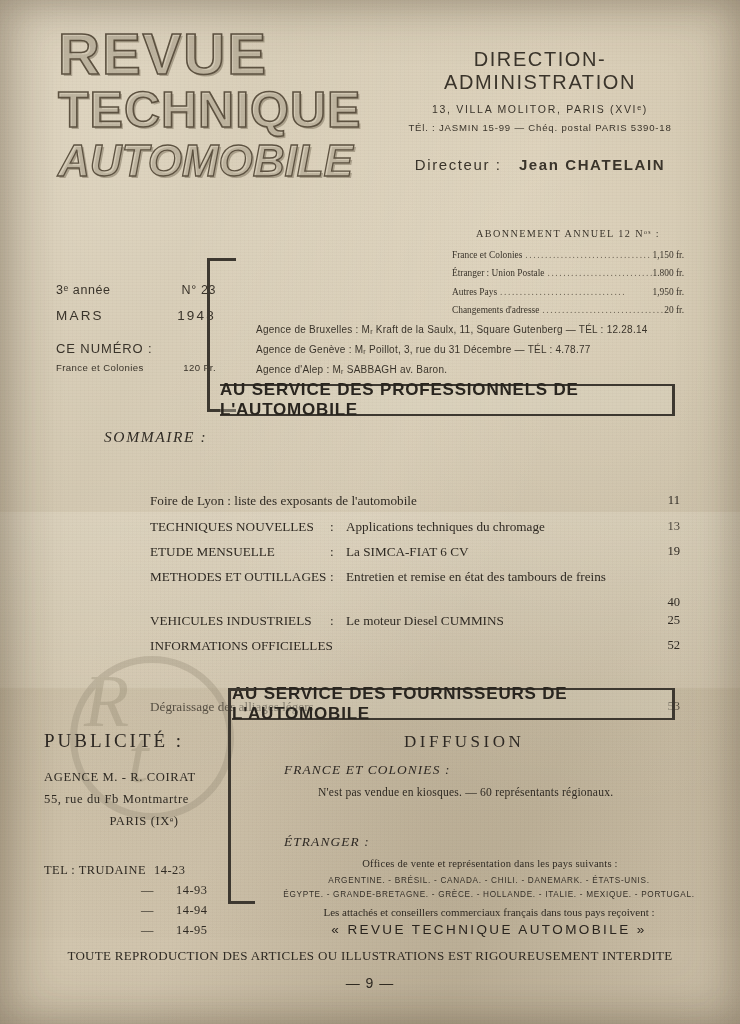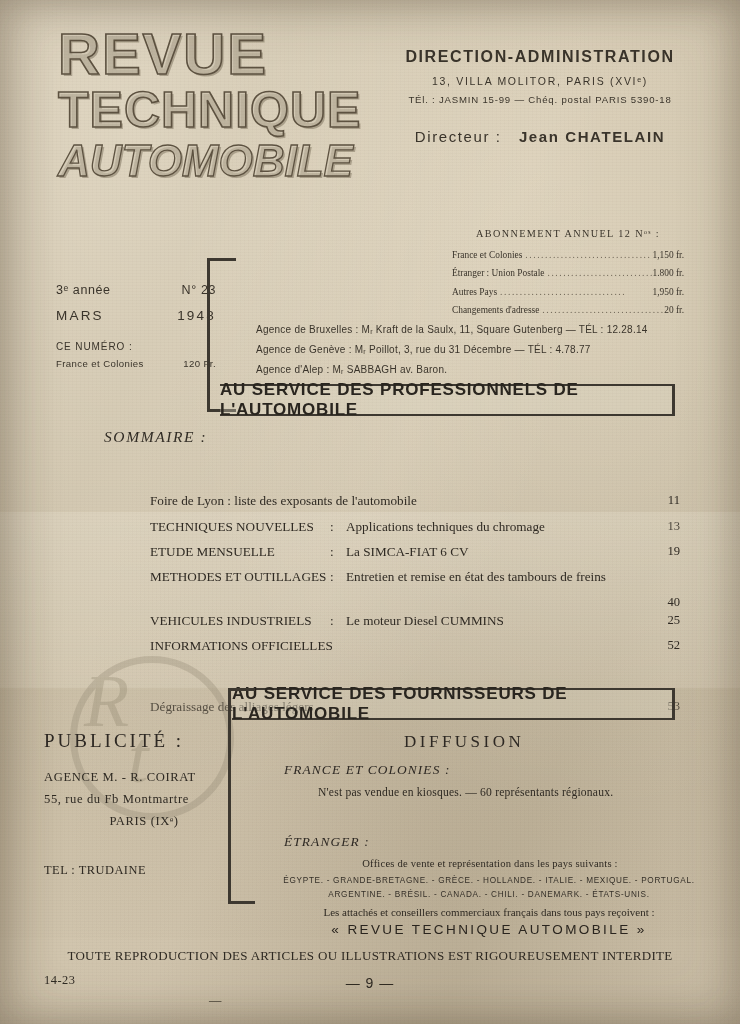--- a/index.html
+++ b/index.html
@@ -80,23 +80,23 @@
   .direction {
     position: absolute;
     left: 380px;
     top: 48px;
     width: 320px;
     text-align: center;
     font-family: "Liberation Sans", sans-serif;
     color: #3a342b;
   }
   .dir-title {
-    font-size: 16px;
+    font-size: 20px;
     letter-spacing: 1.6px;
-    font-weight: bold;
+    font-weight: normal;
     text-align: center;
   }
   .dir-addr {
     font-size: 10.5px;
     letter-spacing: 1.7px;
     margin-top: 9px;
   }
   .dir-tel {
     font-size: 9.6px;
     letter-spacing: 0.8px;
@@ -156,21 +156,21 @@
     letter-spacing: 0.6px;
   }
   .issue-r2 {
     display: flex;
     justify-content: space-between;
     font-size: 13.5px;
     letter-spacing: 2.2px;
     margin-top: 11px;
   }
   .issue-r3 {
-    font-size: 10px;
+    font-size: 13px;
     letter-spacing: 0.9px;
     margin-top: 18px;
   }
   .issue-r4 {
     display: flex;
     justify-content: space-between;
     font-size: 9.6px;
     margin-top: 6px;
     letter-spacing: 0.4px;
   }
@@ -273,21 +273,21 @@
   .pub-center { text-align: center; }
   .tel-block {
     position: absolute;
     left: 44px;
     top: 860px;
     width: 200px;
     font-size: 12.4px;
     color: #2f2a23;
     letter-spacing: 0.5px;
   }
-  .tel-row { display: flex; line-height: 1.62; flex-direction: column; }
+  .tel-row { display: flex; line-height: 1.62; }
   .tel-lab { flex: 0 0 110px; }
   .tel-num { flex: 1 1 auto; }
 
   .diff-title {
     position: absolute;
     left: 404px;
     top: 732px;
     font-size: 17px;
     letter-spacing: 3.5px;
     color: #2d2823;
@@ -604,22 +604,22 @@
       <span class="tel-num">14-95</span>
     </div>
   </div>
 
   <div class="diff-title">DIFFUSION</div>
   <div class="diff-sub1">FRANCE ET COLONIES :</div>
   <div class="diff-txt1">N'est pas vendue en kiosques. — 60 représentants régionaux.</div>
   <div class="diff-sub2">ÉTRANGER :</div>
   <div class="diff-txt2">Offices de vente et représentation dans les pays suivants :</div>
   <div class="diff-countries">
+    <div>ARGENTINE. - BRÉSIL. - CANADA. - CHILI. - DANEMARK. - ÉTATS-UNIS.</div>
     <div>ÉGYPTE. - GRANDE-BRETAGNE. - GRÈCE. - HOLLANDE. - ITALIE. - MEXIQUE. - PORTUGAL.</div>
-    <div>ARGENTINE. - BRÉSIL. - CANADA. - CHILI. - DANEMARK. - ÉTATS-UNIS.</div>
   </div>
   <div class="diff-txt3">Les attachés et conseillers commerciaux français dans tous pays reçoivent :</div>
   <div class="diff-quote">« REVUE  TECHNIQUE  AUTOMOBILE »</div>
 
   <div class="footer-note">TOUTE REPRODUCTION DES ARTICLES OU ILLUSTRATIONS EST RIGOUREUSEMENT INTERDITE</div>
   <div class="page-num">— 9 —</div>
 
 </div>
 <div class="grain"></div>
 <div class="edge-dark"></div>

